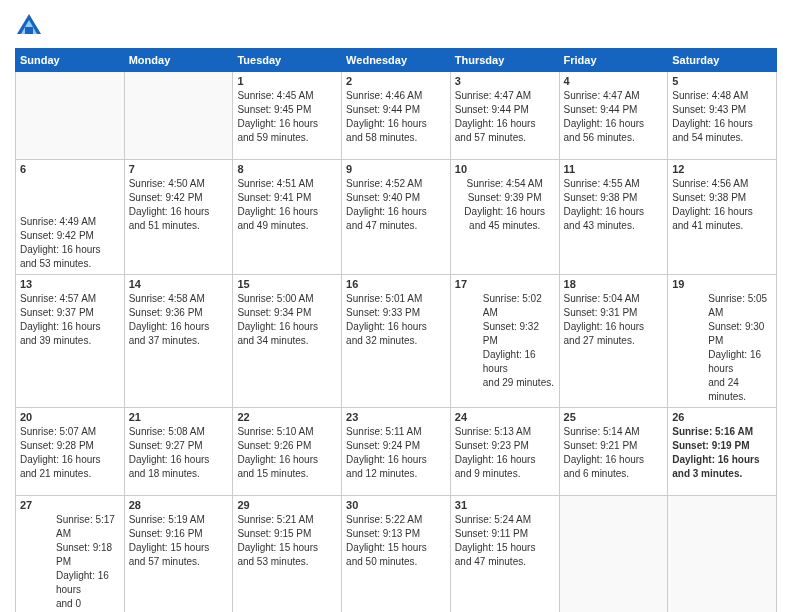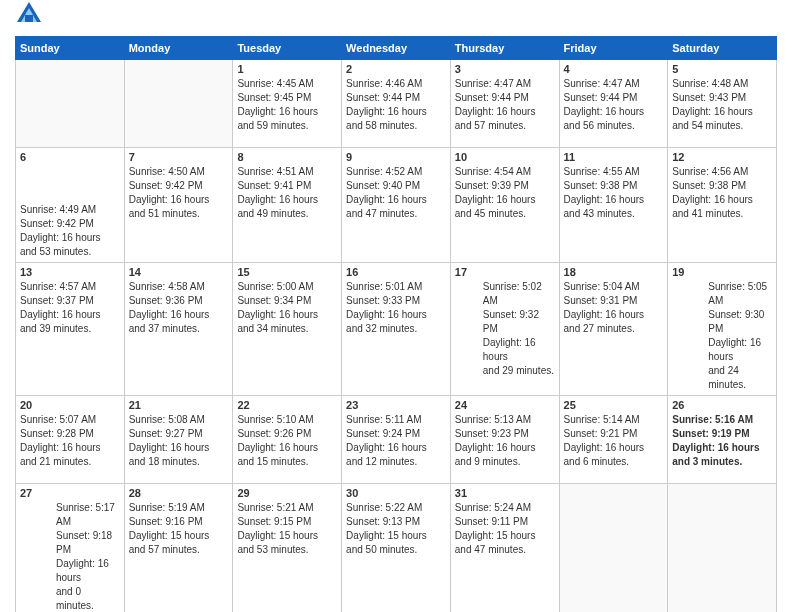--- a/index.html
+++ b/index.html
@@ -6,21 +6,21 @@
     body {
       width: 792px;
       height: 612px;
       font-family: Arial, sans-serif;
       background: #fff;
       overflow: hidden;
     }
     .page {
       width: 792px;
       height: 612px;
-      padding: 0 15px;
+      padding: 12px 15px;
       display: flex;
       flex-direction: column;
     }
     .header {
       display: flex;
       justify-content: space-between;
       align-items: flex-start;
       margin-bottom: 8px;
     }
     .logo {
@@ -197,21 +197,21 @@
           </td>
           <td>
             <span class="day-num">9</span>
             <div class="day-info" style="white-space: pre-line;">Sunrise: 4:52 AM
 Sunset: 9:40 PM
 Daylight: 16 hours
 and 47 minutes.</div>
           </td>
           <td>
             <span class="day-num">10</span>
-            <div class="day-info" style="white-space: pre-line;">Sunrise: 4:54 AM
+            <div class="day-info" style="white-space: pre-line; text-align: center;">Sunrise: 4:54 AM
 Sunset: 9:39 PM
 Daylight: 16 hours
 and 45 minutes.</div>
           </td>
           <td>
             <span class="day-num">11</span>
             <div class="day-info" style="white-space: pre-line;">Sunrise: 4:55 AM
 Sunset: 9:38 PM
 Daylight: 16 hours
 and 43 minutes.</div>

